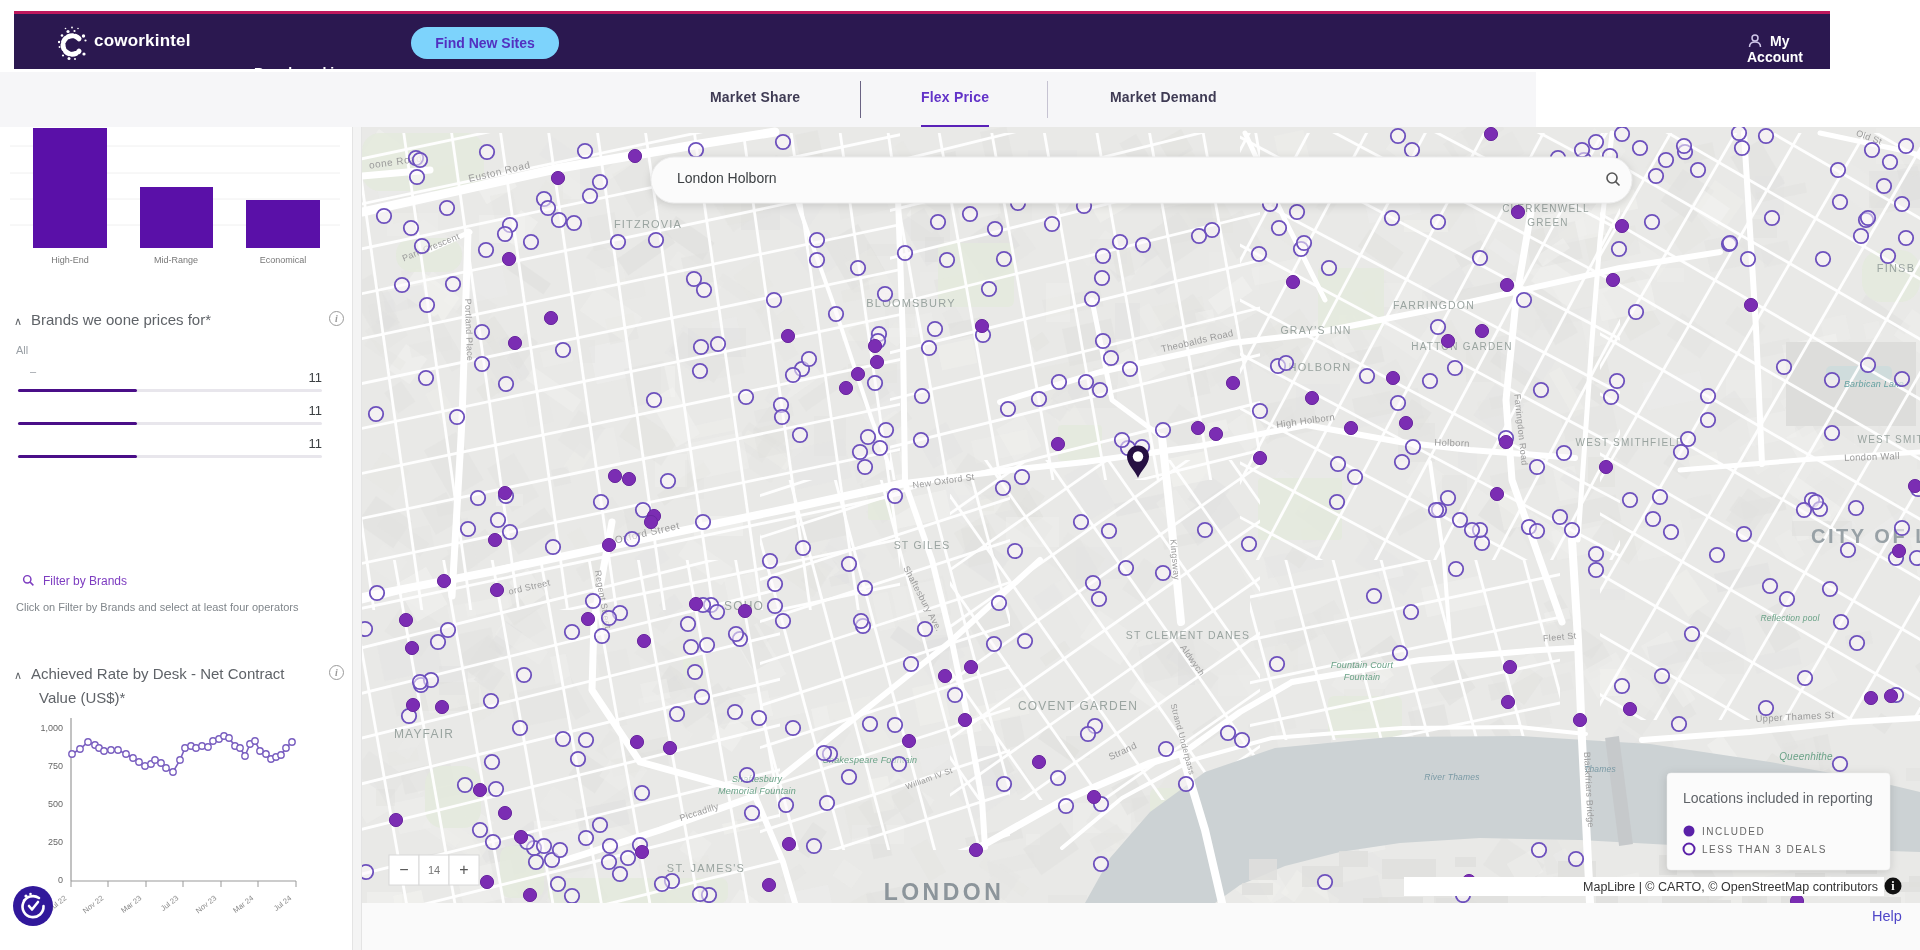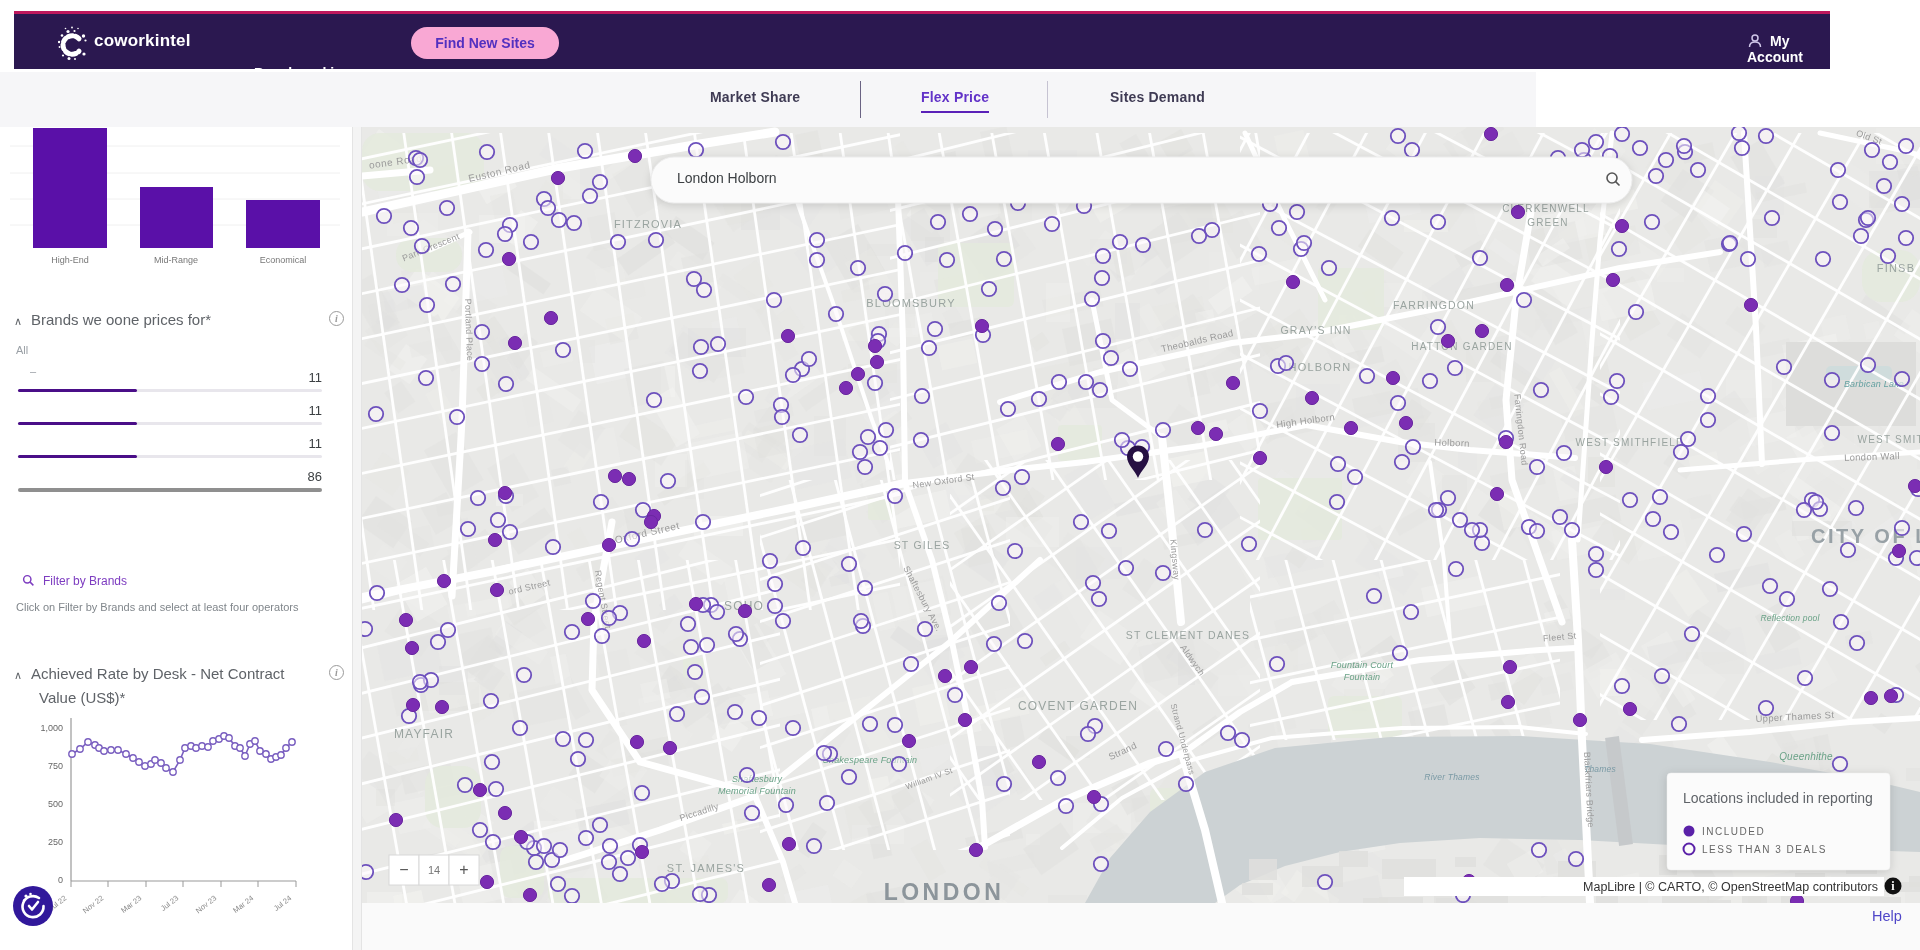--- a/index.html
+++ b/index.html
@@ -1,25 +1,25 @@
 <!DOCTYPE html>
 <html><head><meta charset="utf-8">
 <style>
 * { margin:0; padding:0; box-sizing:border-box; }
 html,body { width:1920px; height:950px; overflow:hidden; font-family:"Liberation Sans", sans-serif; background:#fff; }
 .topwhite { position:absolute; left:0; top:0; width:1920px; height:11px; background:#fff; }
 .header { position:absolute; left:14px; top:11px; width:1816px; height:58px; background:#2b1850; border-top:3px solid #be185d; }
 .logo { position:absolute; left:44px; top:3px; }
 .logotext { position:absolute; left:80px; top:17px; color:#fff; font-size:17px; font-weight:bold; letter-spacing:0.2px; }
 .navbench { position:absolute; left:240px; top:19px; color:#fff; font-size:14px; font-weight:bold;margin-top:32px; }
-.findbtn { position:absolute; left:397px; top:13px; width:148px; height:32px; background:#f9a8d4; border-radius:16px; color:#5230c0; font-size:14px; font-weight:bold; text-align:center; line-height:32px; }
+.findbtn { position:absolute; left:397px; top:13px; width:148px; height:32px; background:#7dd3fc; border-radius:16px; color:#5230c0; font-size:14px; font-weight:bold; text-align:center; line-height:32px; }
 .account { position:absolute; left:1733px; top:19px; color:#fff; font-size:14px; font-weight:bold; }
 .tabs { position:absolute; left:0; top:72px; width:1536px; height:55px; background:#f6f6f8; }
 .tab { position:absolute; top:17px; font-size:14px; font-weight:bold; color:#3f3b54; letter-spacing:0.2px; }
-.tabactive { color:#6233c8; border-bottom:2.5px solid #5a21b8; padding-bottom:6px; }
+.tabactive { color:#6233c8; border-bottom:2.5px solid #5a21b8; padding-bottom:20px; }
 .tdiv { position:absolute; top:9px; width:1px; height:37px; background:#c6c3d2; }
 .tdiv.dark { background:#6a6383; }
 .sidebar { position:absolute; left:0; top:127px; width:352px; height:823px; background:#fff; }
 .sbscroll { position:absolute; left:352px; top:127px; width:10px; height:823px; background:#f4f4f4; border-left:1px solid #e4e4e4; border-right:1px solid #e4e4e4; }
 .map { position:absolute; left:362px; top:127px; width:1558px; height:776px; }
 .bottomstrip { position:absolute; left:362px; top:903px; width:1558px; height:47px; background:#fafafa; }
 .help { position:absolute; left:1872px; top:908px; color:#4f46c8; font-size:14.5px; }
 .shead { color:#5f6368; font-size:15px; }
 .caret { color:#5f6368; font-size:11px; }
 .info { display:inline-block; width:15px; height:15px; border:1.2px solid #9a9a9a; border-radius:50%; color:#9a9a9a; font-size:10px; text-align:center; line-height:13px; font-family:"Liberation Serif",serif; font-style:italic; font-weight:bold; }
@@ -62,21 +62,21 @@
   <div class="navbench">Benchmarking</div>
   <div class="findbtn">Find New Sites</div>
   <div class="account"><svg width="16" height="16" viewBox="0 0 16 16" style="vertical-align:-3px;margin-right:7px">
         <circle cx="8" cy="5" r="3" fill="none" stroke="#cfc6e8" stroke-width="1.5"></circle>
         <path d="M2.5,14 C2.5,10.5 5,9 8,9 C11,9 13.5,10.5 13.5,14" fill="none" stroke="#cfc6e8" stroke-width="1.5"></path>
       </svg>My Account</div>
 </div>
 <div class="tabs">
   <div class="tab" style="left:710px">Market Share</div>
   <div class="tab tabactive" style="left:921px">Flex Price</div>
-  <div class="tab" style="left:1110px">Sites Demand</div>
+  <div class="tab" style="left:1110px">Market Demand</div>
   <div class="tdiv dark" style="left:860px"></div>
   <div class="tdiv" style="left:1047px"></div>
 </div>
 <div class="sidebar">
   <svg width="352" height="148" viewBox="0 0 352 148" style="display:block">
 <line x1="10" y1="19" x2="340" y2="19" stroke="#f0f0f0" stroke-width="1"></line>
 <line x1="10" y1="46" x2="340" y2="46" stroke="#f0f0f0" stroke-width="1"></line>
 <line x1="10" y1="72" x2="340" y2="72" stroke="#f0f0f0" stroke-width="1"></line>
 <line x1="10" y1="98" x2="340" y2="98" stroke="#f0f0f0" stroke-width="1"></line>
 <rect x="33" y="1" width="74" height="120" fill="#5a10a8"></rect>
@@ -102,24 +102,20 @@
         <div class="snum">11</div>
         <div class="track">
           <div class="fill" style="width:119px"></div>
         </div>
       </div>
       <div class="srow">
         <div class="snum">11</div>
         <div class="track">
           <div class="fill" style="width:119px"></div>
         </div>
-      </div>
-      <div class="srow">
-        <div class="snum">86</div>
-        <div class="track dark"></div>
       </div>
     </div>
   <div style="position:absolute;left:22px;top:447px" class="filter"><svg width="13" height="13" viewBox="0 0 16 16" style="vertical-align:-2px;margin-right:8px">
         <circle cx="6.5" cy="6.5" r="4.5" fill="none" stroke="#7d3cc0" stroke-width="1.8"></circle>
         <line x1="10" y1="10" x2="14" y2="14" stroke="#7d3cc0" stroke-width="1.8"></line>
       </svg>Filter by Brands</div>
   <div style="position:absolute;left:16px;top:474px" class="caption">Click on Filter by Brands and select at least four operators</div>
   <div style="position:absolute;left:14px;top:538px;width:330px">
     <div><span class="caret">∧</span>&nbsp;&nbsp;<span class="shead">Achieved Rate by Desk - Net Contract</span><span class="info" style="float:right">i</span>
     <div class="shead" style="margin-left:25px;margin-top:6px">Value (US$)*</div></div>

